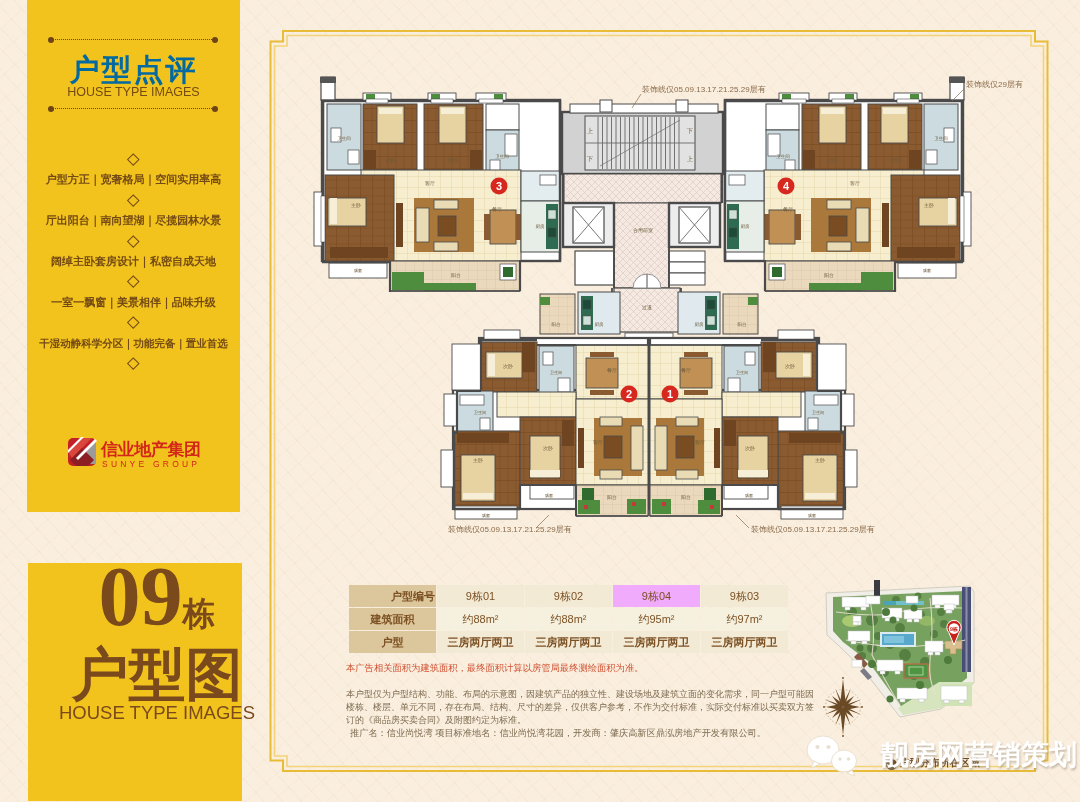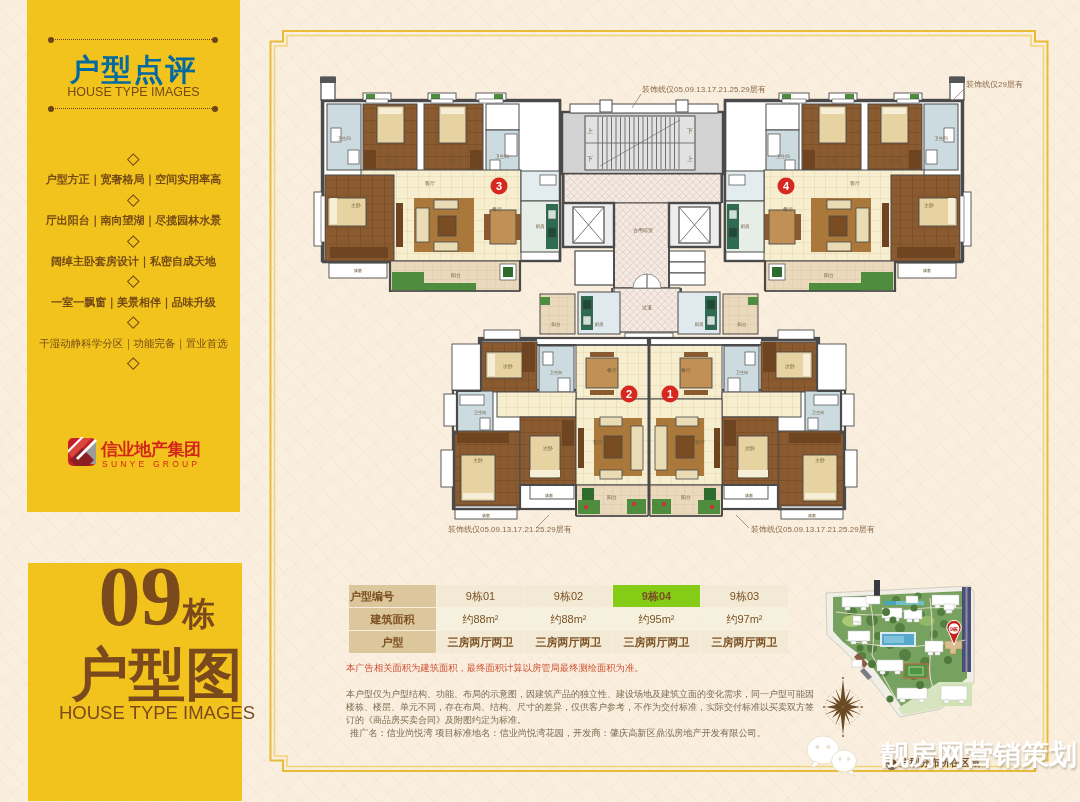--- a/index.html
+++ b/index.html
@@ -43,21 +43,21 @@
 <div class="abs" style="left:27px;top:149px;width:213px;text-align:center;color:#744a15;">
   <div style="height:20.4px;"><span style="display:inline-block;width:6.5px;height:6.5px;border:1.3px solid #744a15;transform:rotate(45deg);margin-top:6px;"></span></div>
   <div style="height:20.4px;font-size:11px;font-weight:bold;line-height:20.4px;">户型方正｜宽奢格局｜空间实用率高</div>
   <div style="height:20.4px;"><span style="display:inline-block;width:6.5px;height:6.5px;border:1.3px solid #744a15;transform:rotate(45deg);margin-top:6px;"></span></div>
   <div style="height:20.4px;font-size:11px;font-weight:bold;line-height:20.4px;">厅出阳台｜南向望湖｜尽揽园林水景</div>
   <div style="height:20.4px;"><span style="display:inline-block;width:6.5px;height:6.5px;border:1.3px solid #744a15;transform:rotate(45deg);margin-top:6px;"></span></div>
   <div style="height:20.4px;font-size:11px;font-weight:bold;line-height:20.4px;">阔绰主卧套房设计｜私密自成天地</div>
   <div style="height:20.4px;"><span style="display:inline-block;width:6.5px;height:6.5px;border:1.3px solid #744a15;transform:rotate(45deg);margin-top:6px;"></span></div>
   <div style="height:20.4px;font-size:11px;font-weight:bold;line-height:20.4px;">一室一飘窗｜美景相伴｜品味升级</div>
   <div style="height:20.4px;"><span style="display:inline-block;width:6.5px;height:6.5px;border:1.3px solid #744a15;transform:rotate(45deg);margin-top:6px;"></span></div>
-  <div style="height:20.4px;font-size:10.5px;font-weight:normal;line-height:20.4px;">干湿动静科学分区｜功能完备｜置业首选</div>
+  <div style="height:20.4px;font-size:10.5px;font-weight:bold;line-height:20.4px;">干湿动静科学分区｜功能完备｜置业首选</div>
   <div style="height:20.4px;"><span style="display:inline-block;width:6.5px;height:6.5px;border:1.3px solid #744a15;transform:rotate(45deg);margin-top:6px;"></span></div>
 </div>
 
 <div class="abs" style="left:68px;top:437px;width:170px;height:34px;">
   <svg width="170" height="34" viewBox="0 0 170 34">
     <g>
       <rect x="0" y="1" width="28" height="28" rx="5" fill="#c32127"></rect>
       <path d="M0 15 L14 1 L24 1 L4 21 Z" fill="#d8463c"></path>
       <path d="M28 3 L28 27 L8 27 Z" fill="#9b9b9b"></path>
       <path d="M2 23 L14 11 L26 23 L20 29 L8 29 Z" fill="#8c1f24"></path>
@@ -765,24 +765,24 @@
 <line x1="536" y1="528" x2="549" y2="515" stroke="#8a6b4a" stroke-width="0.7"></line>
 
 <text x="751" y="532" font-size="8" fill="#8a6b4a" text-anchor="start" font-family="Liberation Sans,sans-serif">装饰线仅05.09.13.17.21.25.29层有</text>
 <line x1="749" y1="528" x2="736" y2="515" stroke="#8a6b4a" stroke-width="0.7"></line>
 </svg>
 
 <div class="abs" style="left:348px;top:584px;">
   <table style="border-collapse:separate;border-spacing:1px;font-size:11px;color:#7c5124;">
     <tbody>
         <tr>
-      <td style="width:85px;height:20px;background:#dcc69b;text-align:left;font-weight:bold;margin-left:31px;">户型编号</td>
+      <td style="width:85px;height:20px;background:#dcc69b;text-align:right;font-weight:bold;margin-left:31px;">户型编号</td>
       <td style="width:85px;background:#f2ead4;text-align:center;">9栋01</td>
       <td style="width:85px;background:#f2ead4;text-align:center;">9栋02</td>
-      <td style="width:85px;background:#84cc16;text-align:center;font-weight:bold;">9栋04</td>
+      <td style="width:85px;background:#f0abfc;text-align:center;">9栋04</td>
       <td style="width:85px;background:#f2ead4;text-align:center;">9栋03</td>
     </tr>
     <tr>
       <td style="height:20px;background:#dcc69b;text-align:center;font-weight:bold;">建筑面积</td>
       <td style="background:#f6f0de;text-align:center;">约88m²</td>
       <td style="background:#f6f0de;text-align:center;">约88m²</td>
       <td style="background:#f6f0de;text-align:center;">约95m²</td>
       <td style="background:#f6f0de;text-align:center;">约97m²</td>
     </tr>
     <tr>

